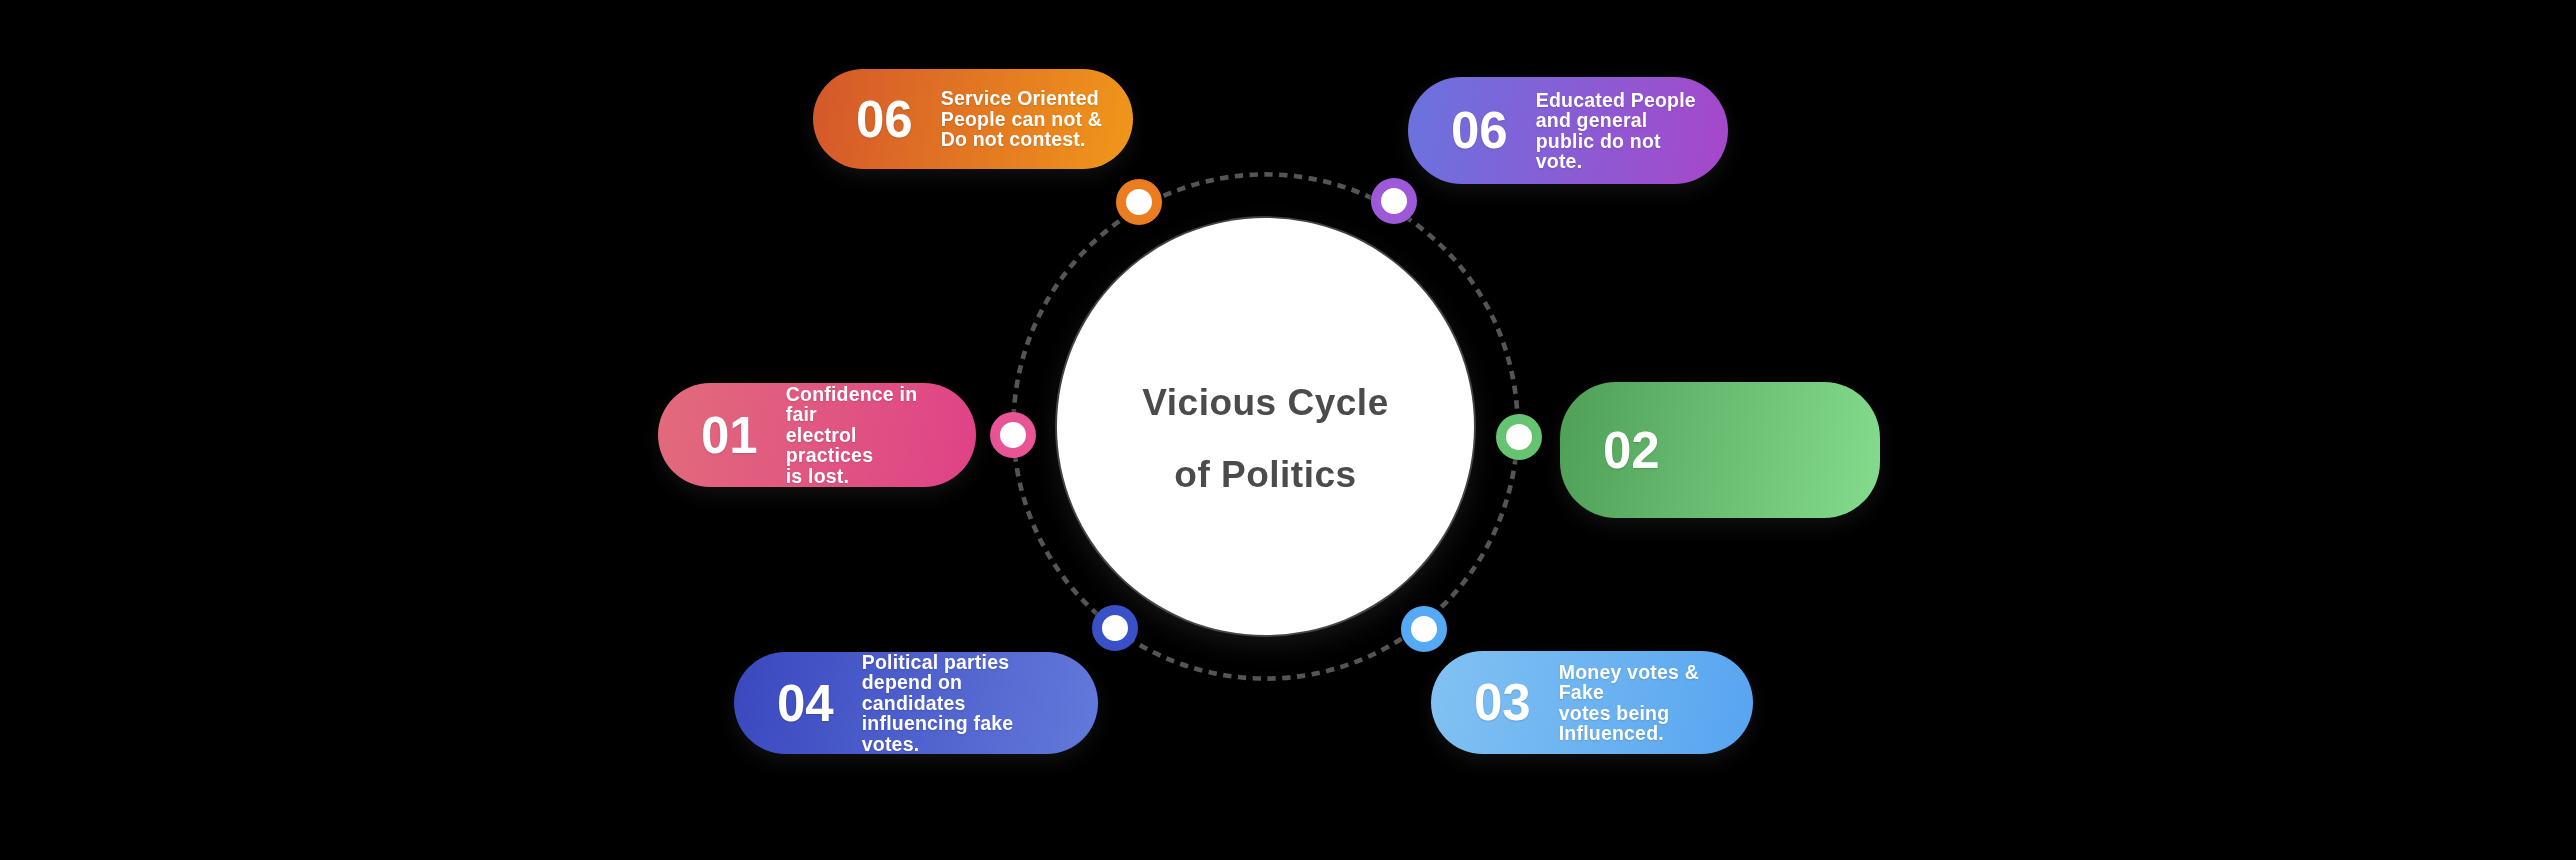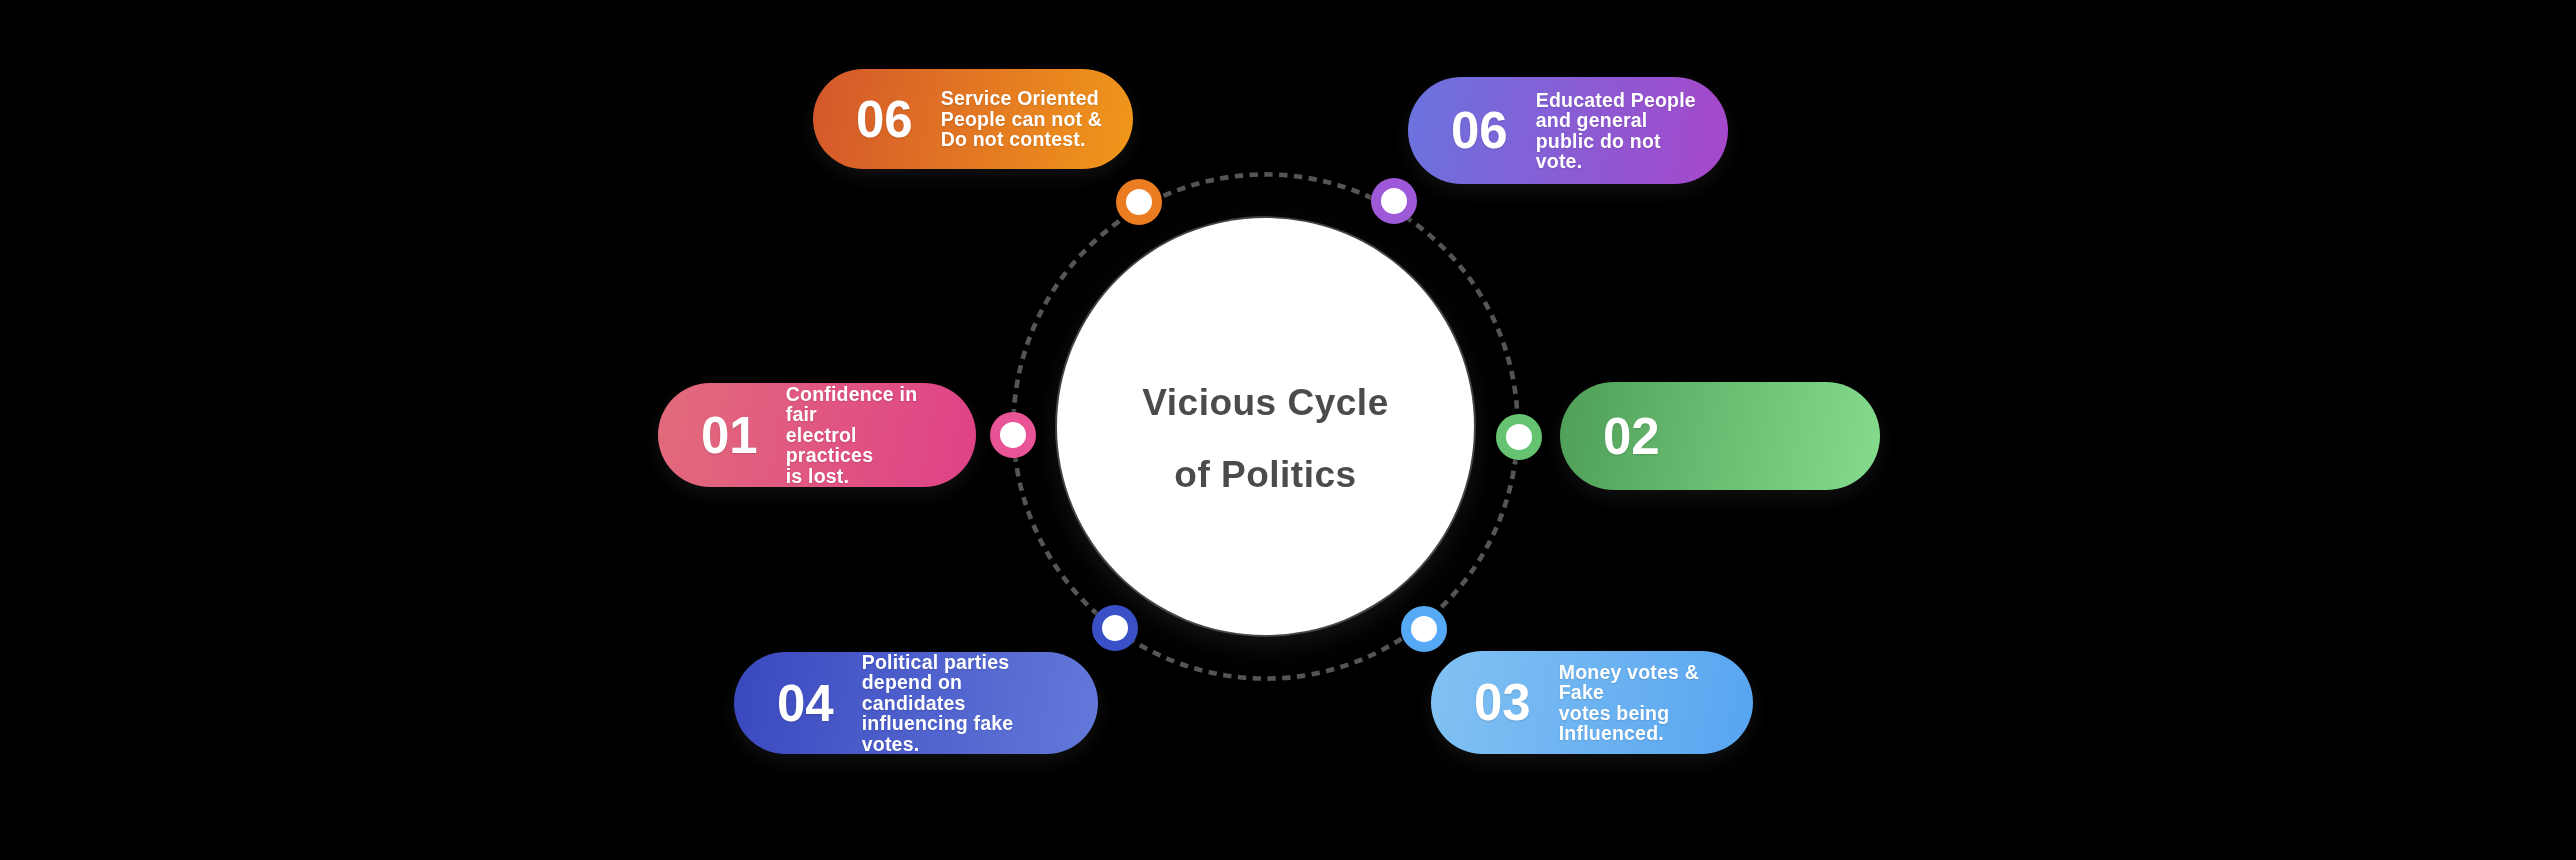--- a/index.html
+++ b/index.html
@@ -57,21 +57,21 @@
   }
   .pill .txt {
     margin-left: 28px; margin-right: 28px;
     font-size: 19.5px; font-weight: 700; line-height: 1.05;
     letter-spacing: 0.2px;
     text-shadow: 0 0.9px 1.9px rgba(0,0,0,0.12);
   }
   .pill .txt .ln { display: block; }
 
   .pill-01 { left: 1408px; top: 77px;  width: 320px; height: 107px; }
-  .pill-02 { left: 1560px; top: 382px; width: 320px; height: 108px; }
+  .pill-02 { left: 1560px; top: 382px; width: 320px; height: 136px; }
   .pill-03 { left: 1431px; top: 651px; width: 322px; height: 103px; }
   .pill-04 { left: 734px;  top: 652px; width: 364px; height: 102px; }
   .pill-05 { left: 658px;  top: 383px; width: 318px; height: 104px; }
   .pill-06 { left: 813px;  top: 69px;  width: 320px; height: 100px; }
 </style>
 </head>
 <body>
 
 <div class="stage">
 

